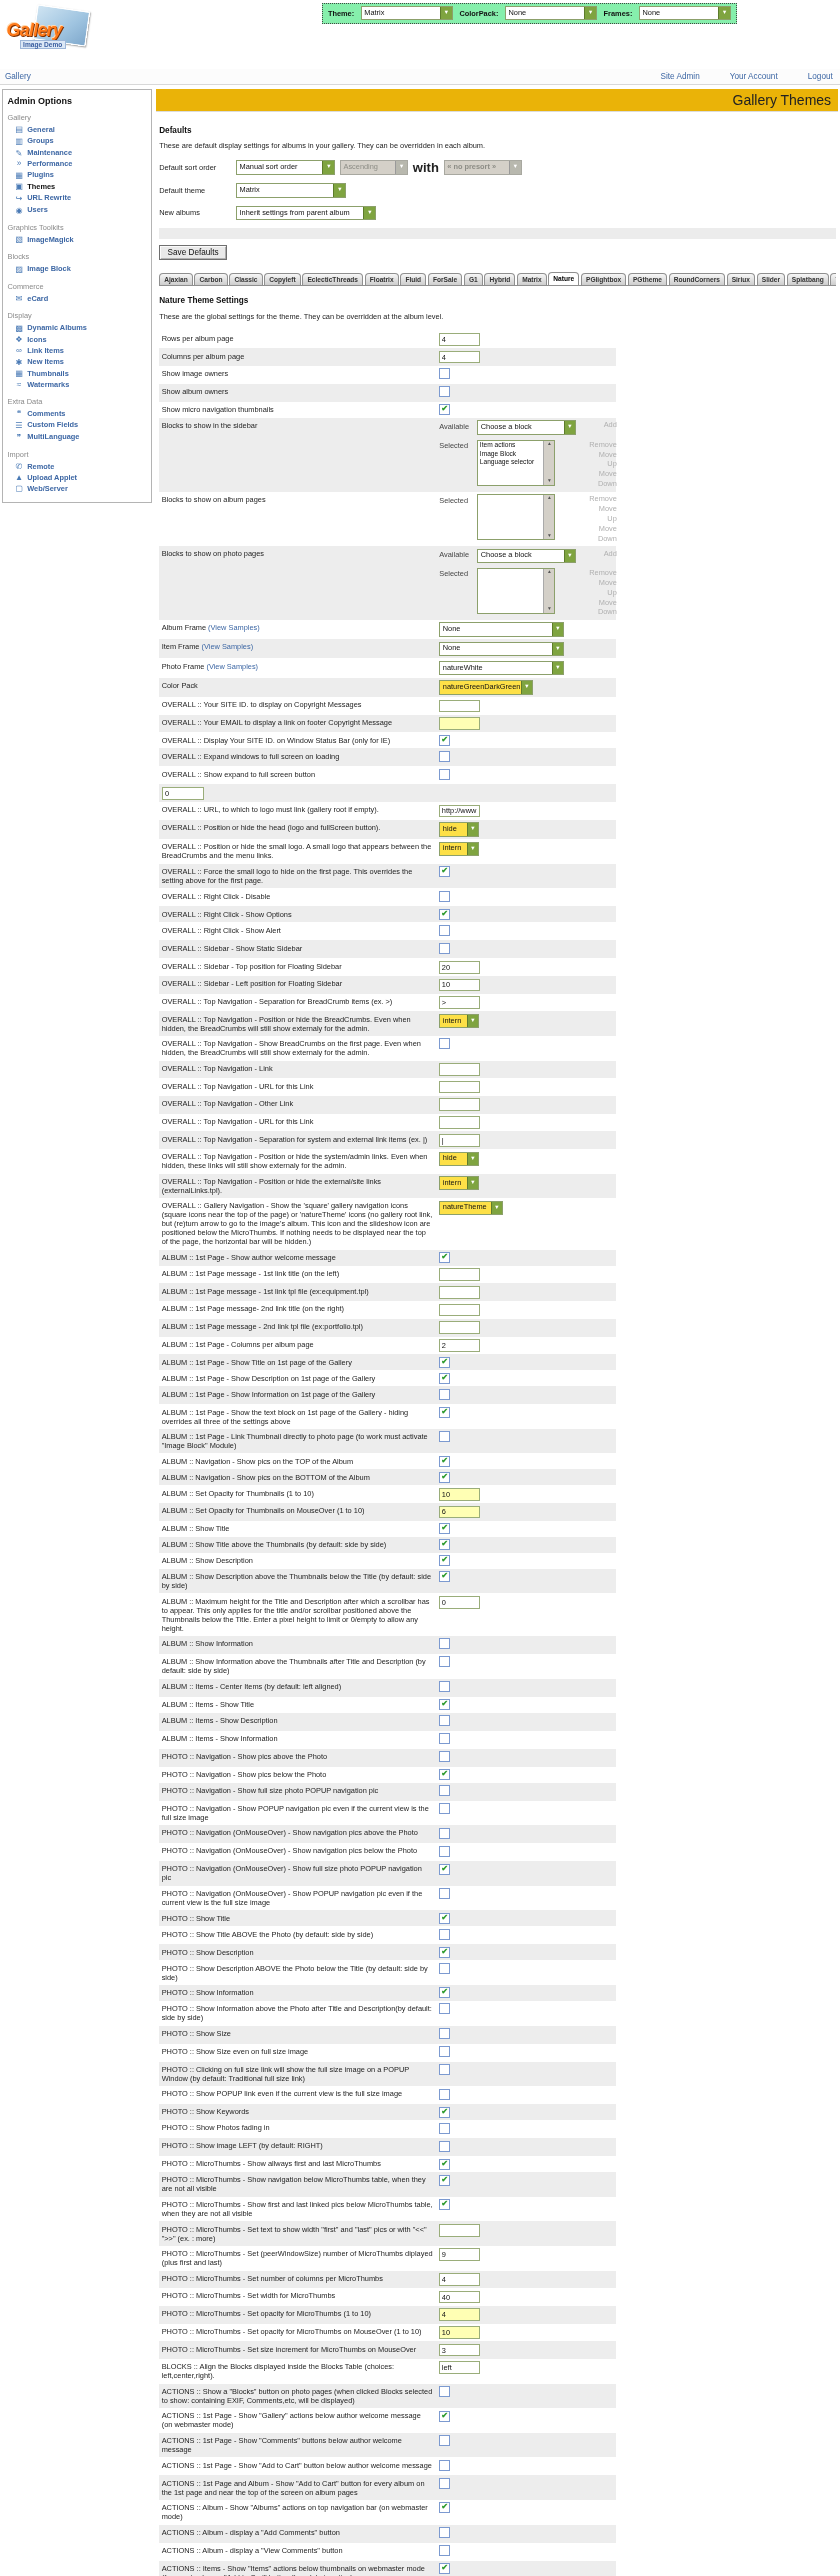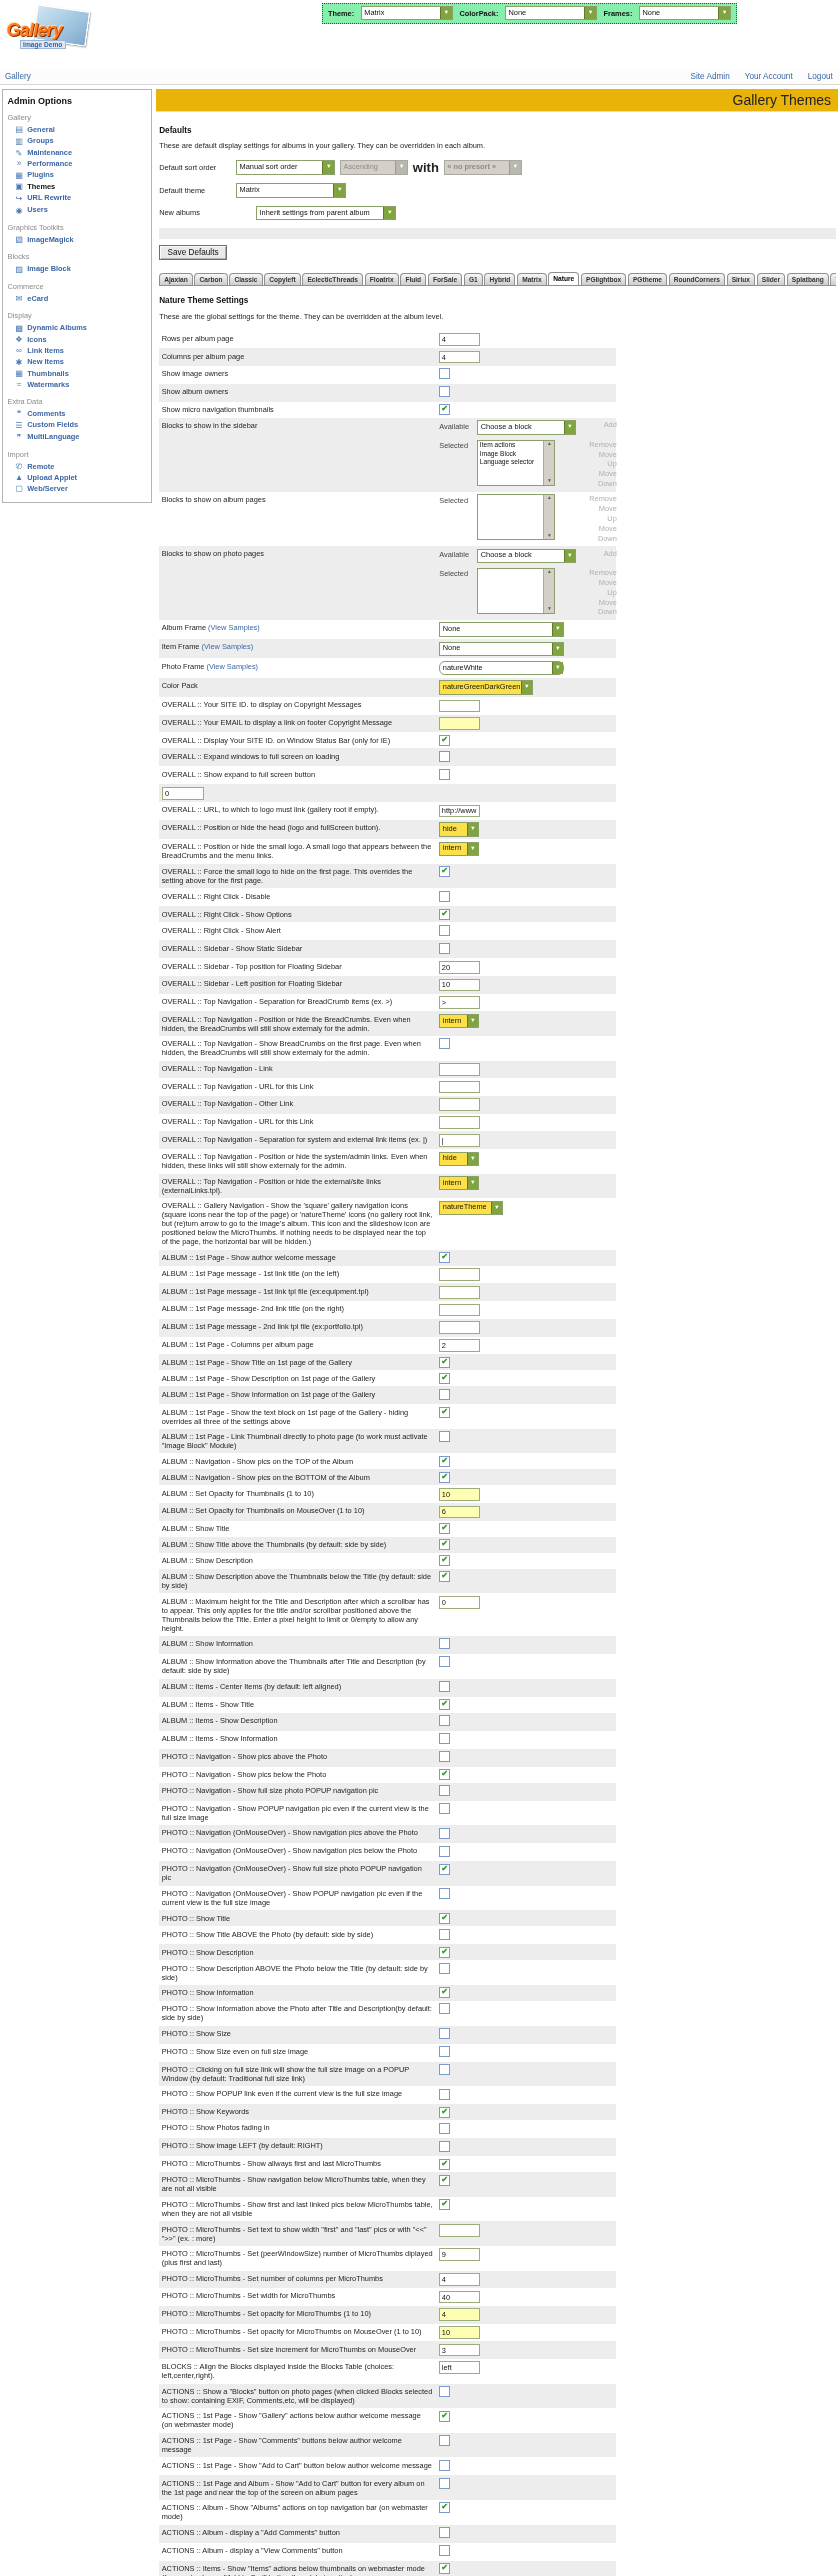--- a/index.html
+++ b/index.html
@@ -10,21 +10,21 @@
   .top{position:relative;height:69px;}
   .themebar{position:absolute;left:322px;top:2.5px;border:1.6px dotted #444;background:#86efac;padding:2.5px 4.9px;display:flex;align-items:center;gap:6.6px;}
   .themebar .tlabel{font-size:7.4px;font-weight:bold;color:#111;}
   .logo{position:absolute;left:6.6px;top:6.6px;width:89px;height:46px;}
   .logo .photo{position:absolute;left:28px;top:1.6px;width:51px;height:33px;background:linear-gradient(135deg,#cfe4f2 0%,#9fc4e0 60%,#7fa8cc 100%);border:1.6px solid #fff;box-shadow:0.8px 0.8px 1.6px #999;transform:rotate(8deg);}
   .logo .gtext{position:absolute;left:0;top:13px;font-size:18px;font-weight:bold;font-style:italic;color:#ff7a1a;text-shadow:0.8px 0.8px 0 #7a2d00,-0.8px -0.8px 0 #ffd9b0;letter-spacing:-0.8px;}
   .logo .gsub{position:absolute;left:13px;top:33px;font-size:6.6px;font-weight:bold;color:#3b5fa0;background:#dce8f6;padding:0 2.5px;border:0.8px solid #9db6d8;}
 
   .navrow{display:flex;justify-content:space-between;align-items:center;padding:2.5px 8.2px 3.3px 4.9px;border-bottom:0.8px solid #d8d8d8;background:#fcfcfc;}
   .navrow a{color:#3d67a4;font-size:8.2px;}
-  .navlinks a{margin-left:13px;}
+  .navlinks a{margin-left:28px;}
 
   
   .wrap{display:flex;align-items:flex-start;gap:4.1px;padding:4.1px 3.3px 0 1.6px;}
   .sidebar{width:140px;border:0.8px solid #b4b4b4;background:#fff;padding:4.1px 3.3px 8.2px 4.9px;flex:none;}
   .sidebar .sb-title{font-size:9px;font-weight:bold;color:#111;margin:1.6px 0 4.9px 0;}
   .sb-sec{color:#8a8a8a;font-size:7.4px;margin:7.4px 0 1.6px 0;}
   .sb-item{display:flex;align-items:center;gap:3.3px;padding:0.8px 0 0.8px 6.6px;cursor:pointer;}
   .sb-item .ic{width:9.9px;text-align:center;color:#4a7ab5;font-size:8.2px;}
   .sb-item .lbl{color:#3d67a4;font-weight:bold;font-size:7.4px;}
   .sb-item.active .lbl{color:#111;}
@@ -247,21 +247,21 @@
       </div>
       <div class="defrow">
         <span class="dlabel">Default theme</span>
         <span><span class="sel" style="width: 108px;">
               <span class="st">Matrix</span>
               <span class="sa">▼</span>
             </span></span>
       </div>
       <div class="defrow">
         <span class="dlabel">New albums</span>
-        <span><span class="sel" style="width: 138px; margin-left: 20px;">
+        <span><span class="sel" style="width: 138px;">
               <span class="st">Inherit settings from parent album</span>
               <span class="sa">▼</span>
             </span></span>
       </div>
 
       <div class="divstrip"></div>
       <button class="btn">Save Defaults</button>
 
       <div class="tabs" id="tabsrow">
           <span class="tab">Ajaxian</span>
@@ -394,21 +394,21 @@
           </div>
           <div class="trow">
             <div class="rlabel">Item Frame <a href="#">(View Samples)</a></div>
             <div class="rctrl"><span class="sel" style="width: 123px;">
                 <span class="st">None</span>
                 <span class="sa">▼</span>
               </span></div>
           </div>
           <div class="trow">
             <div class="rlabel">Photo Frame <a href="#">(View Samples)</a></div>
-            <div class="rctrl"><span class="sel" style="width: 123px; border-radius: 6px;">
+            <div class="rctrl"><span class="sel" style="width: 123px;">
                 <span class="st">natureWhite</span>
                 <span class="sa">▼</span>
               </span></div>
           </div>
           <div class="trow">
             <div class="rlabel">Color Pack</div>
             <div class="rctrl"><span class="sel tan" style="width: 92px;">
                 <span class="st">natureGreenDarkGreen</span>
                 <span class="sa">▼</span>
               </span></div>

